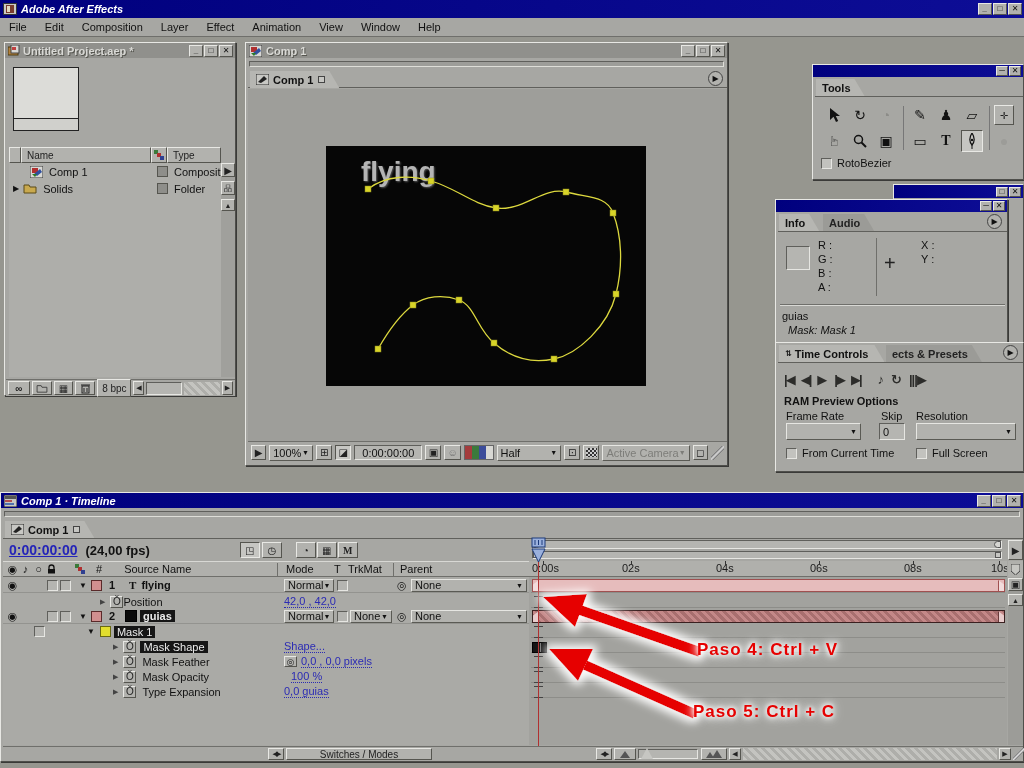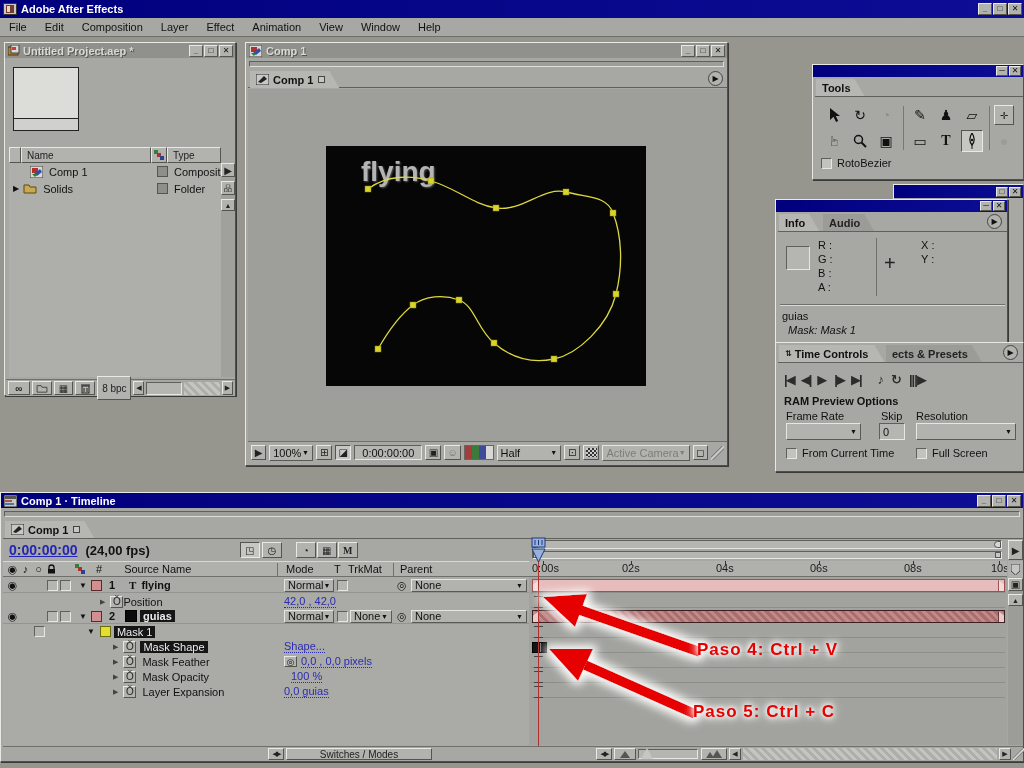--- a/index.html
+++ b/index.html
@@ -9,21 +9,21 @@
   .abs{position:absolute;}
   
   .win{background:#a7a7a3;border:1px solid;border-color:#e8e8e4 #4f4f4b #4f4f4b #e8e8e4;box-shadow:1px 1px 0 #3a3a38;}
   .btn{background:#b2b2ae;border:1px solid;border-color:#e8e8e4 #55554f #55554f #e8e8e4;
        display:flex;align-items:center;justify-content:center;font-size:10px;color:#222;}
   .btn.pressed{border-color:#55554f #e8e8e4 #e8e8e4 #55554f;background:#c6c6c2;}
   .sunk{background:#9d9d99;border:1px solid;border-color:#5f5f5b #dedeD8 #dedeD8 #5f5f5b;}
   .inset{background:#b5b5b1;border:1px solid;border-color:#5f5f5b #e6e6e2 #e6e6e2 #5f5f5b;}
   
   .tb-blue{background:linear-gradient(90deg,#00007e,#0d0d96);color:#fff;display:flex;align-items:center;
-           font-weight:bold;font-size:11px;padding-left:3px;}
+           font-weight:bold;font-size:11px;padding-left:3px;font-style:italic;}
   .tb-gray{background:#90908c;color:#d9d9d5;display:flex;align-items:center;font-weight:bold;font-size:11px;padding-left:3px;
            text-shadow:1px 1px 0 #55554f;}
   .winbtn{width:14px;height:12px;margin-left:1px;background:#b2b2ae;border:1px solid;
           border-color:#e8e8e4 #55554f #55554f #e8e8e4;display:flex;align-items:center;justify-content:center;
           font-size:8px;line-height:1;color:#111;font-weight:bold;text-shadow:none;}
   .wbgroup{margin-left:auto;display:flex;margin-right:2px;}
   
   .tab{height:17px;background:#b6b6b2;display:flex;align-items:center;font-size:11px;font-weight:bold;
        padding:0 14px 0 6px;clip-path:polygon(0 0,calc(100% - 10px) 0,100% 100%,0 100%);}
   .tab.dim{background:#9b9b97;font-weight:bold;color:#222;}
@@ -156,21 +156,21 @@
       </span>
       <span class="btn" style="width:22px;height:14px;">▦</span>
       <span class="btn" style="width:22px;height:14px;">
         <svg width="9" height="11" viewBox="0 0 9 11">
             <rect x="1" y="3" width="7" height="7" fill="none" stroke="#222"></rect>
             <line x1="0" y1="2" x2="9" y2="2" stroke="#222"></line>
             <line x1="3" y1="5" x2="3" y2="9" stroke="#222"></line>
             <line x1="6" y1="5" x2="6" y2="9" stroke="#222"></line>
           </svg>
       </span>
-      <span class="btn" style="width:38px;height:24px;">
+      <span class="btn" style="width:38px;height:18px;">
           <span>8 bpc</span>
         </span>
       <span class="btn" style="width:12px;height:14px;font-size:7px;">◀</span>
       <span class="inset" style="width:40px;height:13px;"></span>
       <span class="hatch" style="width:40px;height:13px;"></span>
       <span class="btn" style="width:12px;height:14px;font-size:7px;">▶</span>
     </div>
   </div>
 
   <div class="abs win" style="left:245px;top:42px;width:483px;height:424px;">
@@ -596,21 +596,21 @@
     </div>
     <div class="abs" style="left:2px;top:176px;width:526px;height:15px;display:flex;align-items:center;">
       <span style="margin-left:110px;font-size:7px;color:#444;">▶</span>
       <span class="ic btn" style="width:13px;height:12px;margin-left:5px;font-size:10px;">Ŏ</span>
       <span style="margin-left:6px;">Mask Opacity</span>
       <span class="val abs" style="left:288px;">100 %</span>
     </div>
     <div class="abs" style="left:2px;top:191px;width:526px;height:15px;display:flex;align-items:center;">
       <span style="margin-left:110px;font-size:7px;color:#444;">▶</span>
       <span class="ic btn" style="width:13px;height:12px;margin-left:5px;font-size:10px;">Ŏ</span>
-      <span style="margin-left:6px;">Layer Expansion</span>
+      <span style="margin-left:6px;">Type Expansion</span>
       <span class="val abs" style="left:281px;">0,0 guias</span>
     </div>
 
     <div class="abs" style="left:531px;top:149px;width:15px;height:11px;background:#141414;border:1px solid #000;">
       <span class="abs" style="left:7px;top:0;width:1px;height:9px;background:#7a7a7a;"></span>
     </div>
     <div class="ibeam" style="left:533px;top:103px;"></div>
     <div class="ibeam" style="left:533px;top:133px;"></div>
     <div class="ibeam" style="left:533px;top:163px;"></div>
     <div class="ibeam" style="left:533px;top:178px;"></div>

